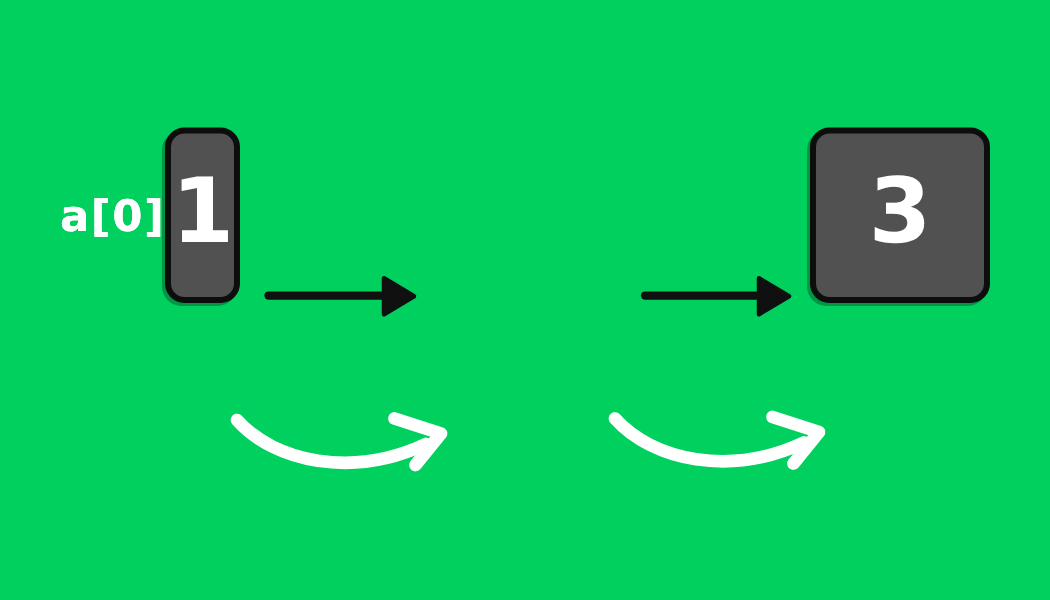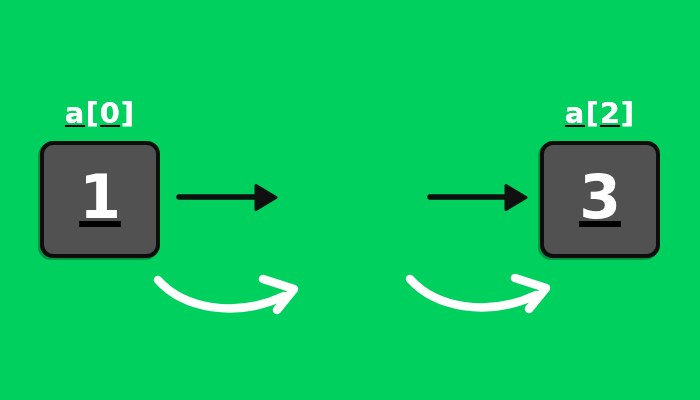--- a/index.html
+++ b/index.html
@@ -20,21 +20,21 @@
     overflow:hidden;
   }
   .overlay{
     position:absolute;left:0;top:0;width:700px;height:400px;
     pointer-events:none;
   }
   .cell{
     position:absolute;
     top:85px;
     width:120px;
-    display:flex;flex-direction:column;align-items:center;text-decoration:underline;
+    display:flex;flex-direction:row;align-items:center;
   }
   .cell-1{left:40px;}
   .cell-2{left:290px;}
   .cell-3{left:540px;}
   .index-label{
     height:56px;
     display:flex;align-items:center;justify-content:center;
     color:var(--text);
     font-size:29px;
     font-weight:bold;
@@ -88,19 +88,18 @@
 
   <div class="cell cell-1">
     <div class="index-label">a[0]</div>
     <div class="value-box">
       <span class="cell-value">1</span>
     </div>
   </div>
 
 
   <div class="cell cell-3">
-    <div class="index-label">a[2]</div>
     <div class="value-box">
       <span class="cell-value">3</span>
     </div>
   </div>
 
 </div>
 
 </body></html>

